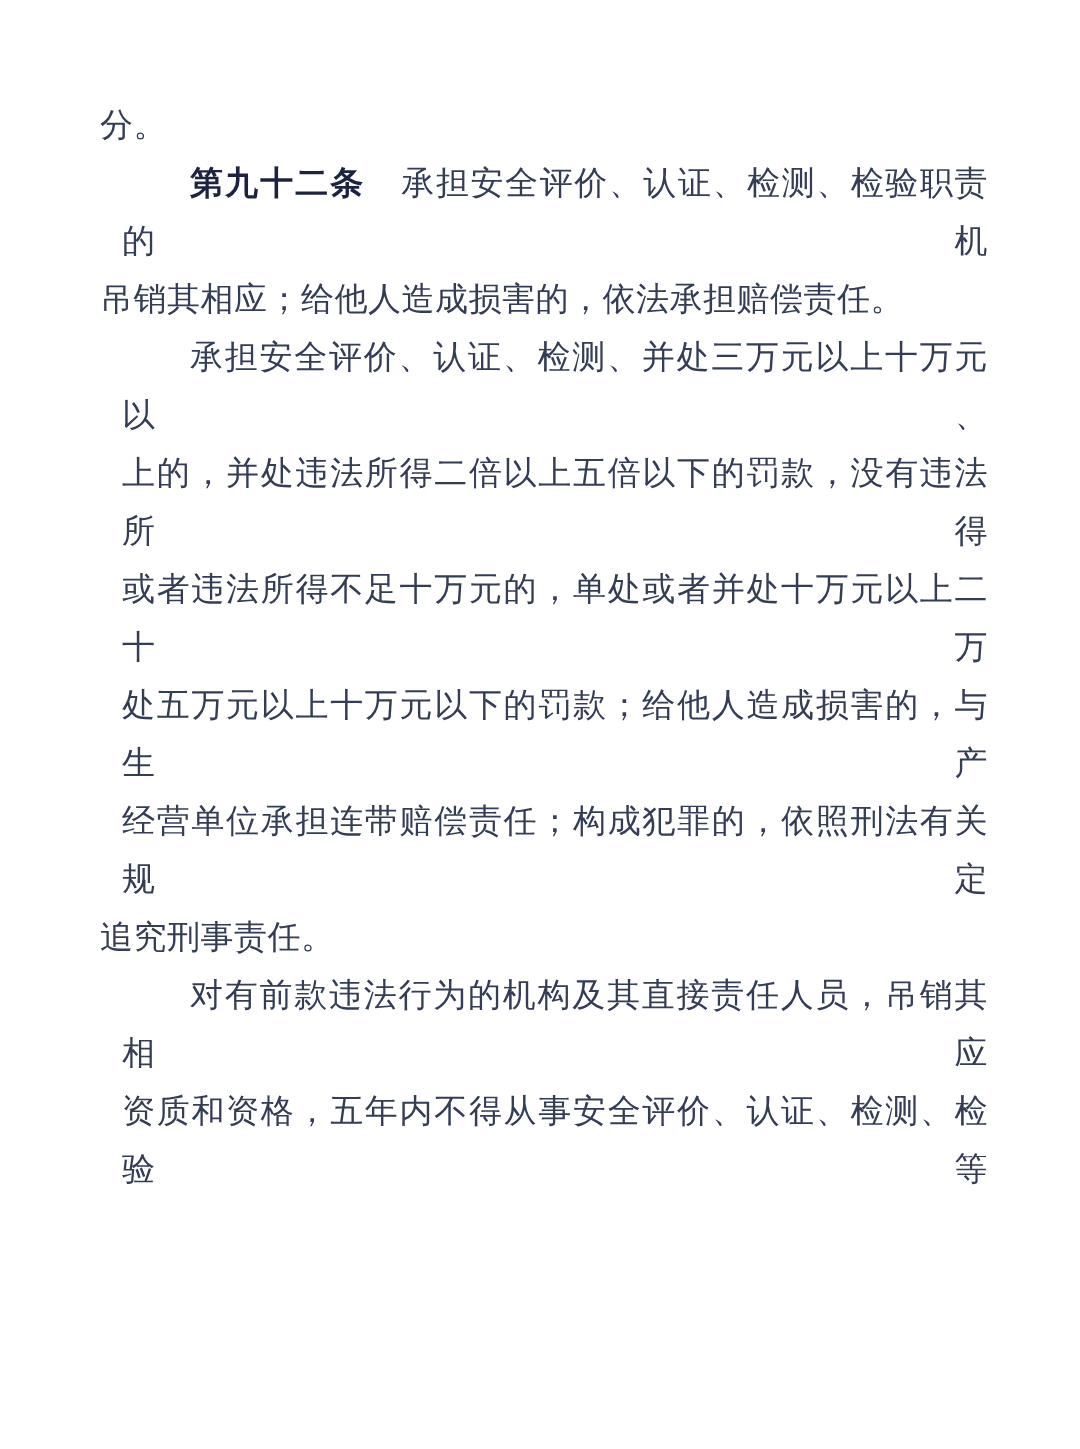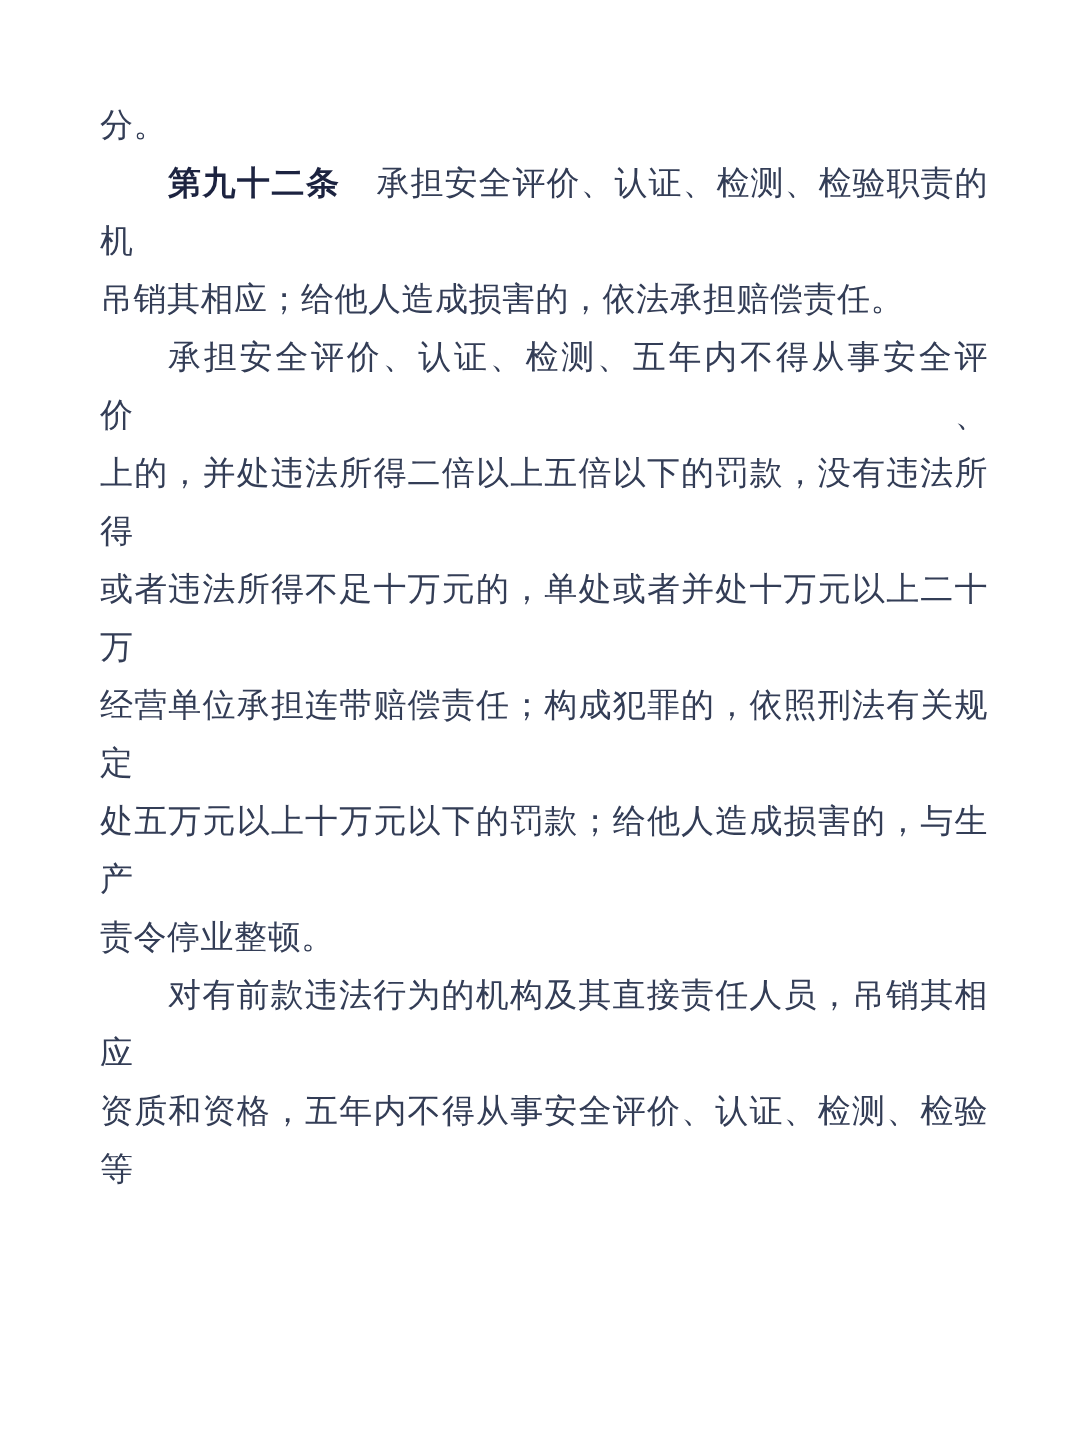--- a/index.html
+++ b/index.html
@@ -27,20 +27,21 @@
     color: #333d56;
     letter-spacing: 0.5px;
     white-space: nowrap;
     text-align: left;
   }
   .ln.jst {
     white-space: normal;
     text-align: justify;
     text-align-last: justify;
     text-justify: inter-character;
+    margin-left: 22px;
   }
   .ln.ind {
     text-indent: 68px;
   }
   .art {
     font-family: "Liberation Sans", "DejaVu Sans", sans-serif;
     font-weight: 700;
     color: #1c2340;
     letter-spacing: 1px;
     margin-right: 36px;
@@ -50,24 +51,24 @@
 <body>
 
 <div class="page">
   <div class="content">
 
     <div class="ln"><span>分。</span></div>
 
     <div class="ln ind jst"><span class="art">第九十二条</span><span>承担安全评价、认证、检测、检验职责的机</span></div>
     <div class="ln"><span>吊销其相应；给他人造成损害的，依法承担赔偿责任。</span></div>
 
-    <div class="ln ind jst"><span>承担安全评价、认证、检测、五年内不得从事安全评价、</span></div>
+    <div class="ln ind jst"><span>承担安全评价、认证、检测、并处三万元以上十万元以、</span></div>
     <div class="ln jst"><span>上的，并处违法所得二倍以上五倍以下的罚款，没有违法所得</span></div>
     <div class="ln jst"><span>或者违法所得不足十万元的，单处或者并处十万元以上二十万</span></div>
+    <div class="ln jst"><span>处五万元以上十万元以下的罚款；给他人造成损害的，与生产</span></div>
     <div class="ln jst"><span>经营单位承担连带赔偿责任；构成犯罪的，依照刑法有关规定</span></div>
-    <div class="ln jst"><span>处五万元以上十万元以下的罚款；给他人造成损害的，与生产</span></div>
-    <div class="ln"><span>责令停业整顿。</span></div>
+    <div class="ln"><span>追究刑事责任。</span></div>
 
     <div class="ln ind jst"><span>对有前款违法行为的机构及其直接责任人员，吊销其相应</span></div>
     <div class="ln jst"><span>资质和资格，五年内不得从事安全评价、认证、检测、检验等</span></div>
 
   </div>
 </div>
 
 </body></html>

